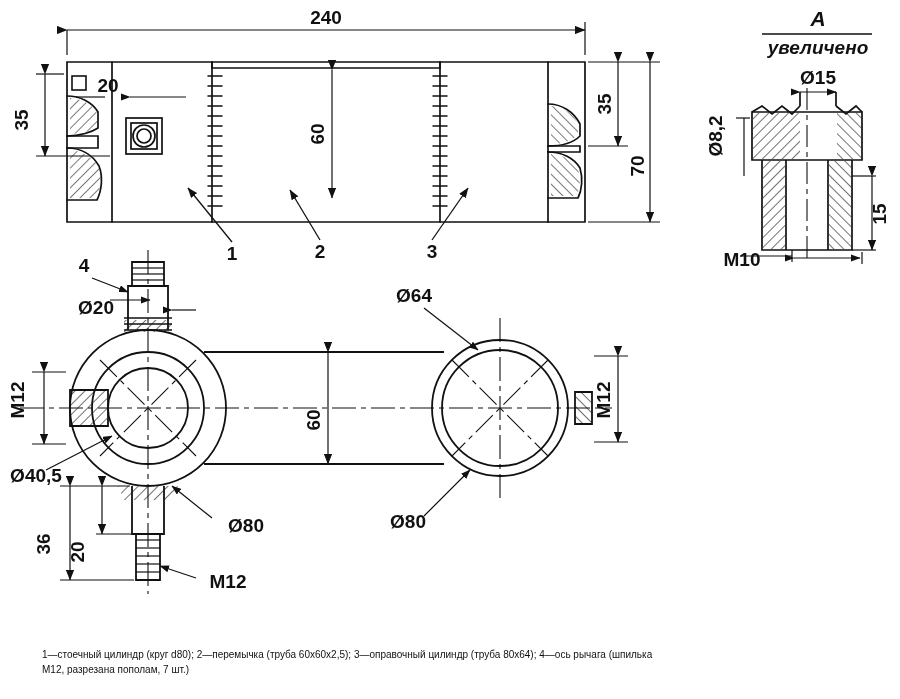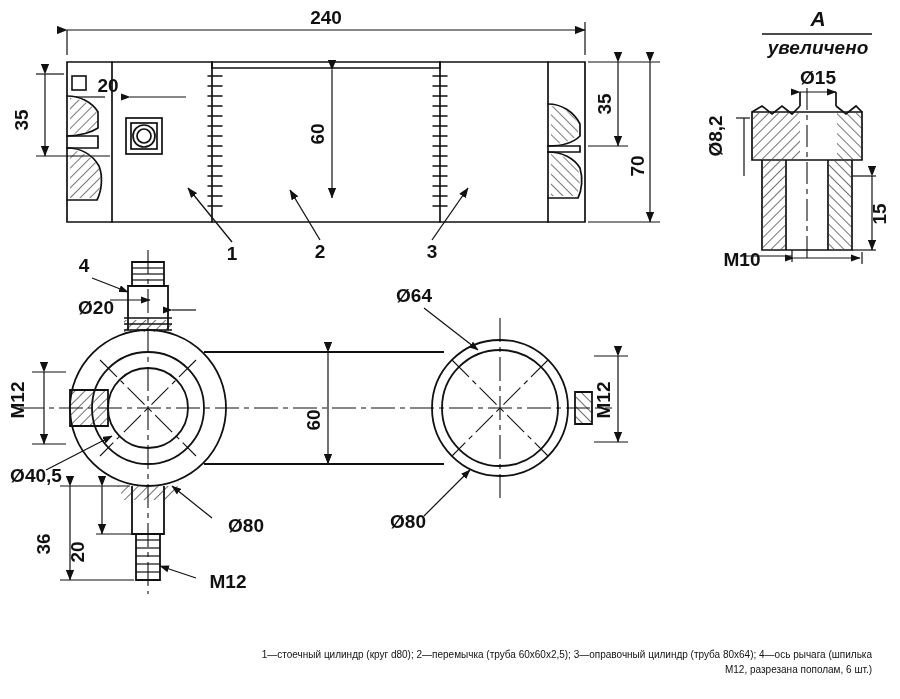--- a/index.html
+++ b/index.html
@@ -10,21 +10,20 @@
   body {
     font-family: "Liberation Sans", sans-serif;
     color: #111111;
   }
   #sheet {
     position: relative;
     width: 900px;
     height: 699px;
     background: #ffffff;
     overflow: hidden;
-    text-align: right;
   }
   #drawing {
     position: absolute;
     left: 0;
     top: 0;
     width: 900px;
     height: 640px;
   }
   .cap {
     position: absolute;
@@ -333,16 +332,16 @@
     <text class="dimtxt" x="408" y="528" text-anchor="middle">Ø80</text>
     <text class="dimtxt" x="246" y="532" text-anchor="middle">Ø80</text>
     <text class="dimtxt" x="36" y="482" text-anchor="middle">Ø40,5</text>
     <text class="dimtxt" x="50" y="544" text-anchor="middle" transform="rotate(-90 50 544)">36</text>
     <text class="dimtxt" x="84" y="552" text-anchor="middle" transform="rotate(-90 84 552)">20</text>
     <text class="dimtxt" x="228" y="588" text-anchor="middle">M12</text>
   </svg>
 
   <div class="cap">
     <div>1—стоечный цилиндр (круг d80); 2—перемычка (труба 60x60х2,5); 3—оправочный цилиндр (труба 80х64); 4—ось рычага (шпилька</div>
-    <div>M12, разрезана пополам, 6 шт.)</div>
+    <div>M12, разрезана пополам, 7 шт.)</div>
   </div>
 
 </div>
 
 </body></html>

